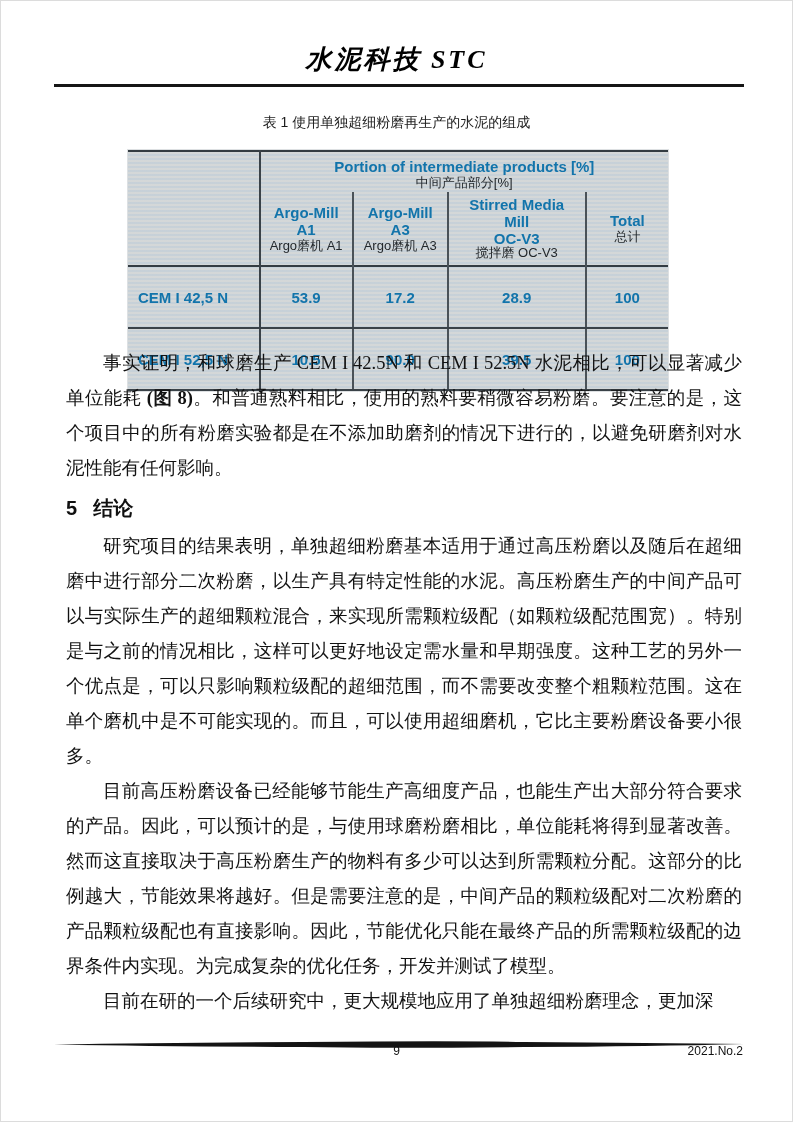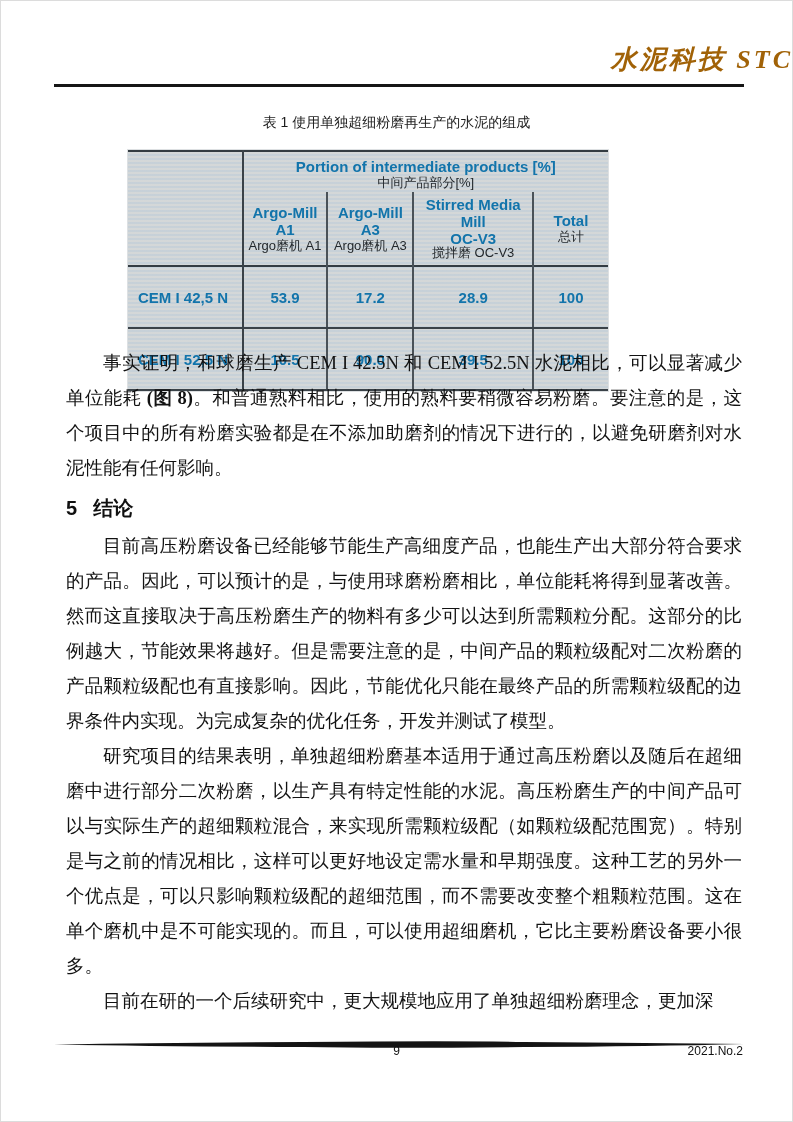--- a/index.html
+++ b/index.html
@@ -11,41 +11,41 @@
     outline: 1px solid #dcdcdc;
     outline-offset: -1px;
     overflow: hidden;
     font-family: "Liberation Serif", serif;
     color: #111;
   }
 
   
   .journal-title {
     position: absolute; top: 42px; left: 0; right: 0;
-    text-align: right;
+    text-align: center;
     font-family: "Liberation Serif", serif;
     font-style: italic; font-weight: bold;
-    font-size: 26px; letter-spacing: 3px; color: #a16207;
+    font-size: 26px; letter-spacing: 3px; color: #000000;
   }
   .header-rule {
     position: absolute; top: 84px; left: 54px; width: 690px; height: 3px;
     background: #161616;
   }
 
   
   .table-caption {
     position: absolute; top: 114px; left: 0; right: 0;
     text-align: center;
     font-family: "Liberation Sans", sans-serif;
     font-size: 14px; color: #1c1c1c;
   }
 
   
   .table-wrap {
-    position: absolute; top: 150px; left: 128px; width: 480px;
+    position: absolute; top: 150px; left: 128px; width: 540px;
     background:
       repeating-linear-gradient(to bottom,
         rgba(178,198,214,0.28) 0px, rgba(178,198,214,0.28) 2px,
         rgba(225,222,214,0.28) 2px, rgba(225,222,214,0.28) 4px),
       #cfd5d9;
     box-shadow: 0 0 0 1px rgba(120,130,138,0.25);
   }
   table.scan {
     border-collapse: collapse; width: 100%;
     font-family: "Liberation Sans", sans-serif;
@@ -161,22 +161,22 @@
       </table>
   </div>
 
   <div class="body-text">
     <p><span>事实证明，和球磨生产 CEM I 42.5N 和 CEM I 52.5N 水泥相比，可以显著减少单位能耗 </span><b>(图 8)</b><span>。和普通熟料相比，使用的熟料要稍微容易粉磨。要注意的是，这个项目中的所有粉磨实验都是在不添加助磨剂的情况下进行的，以避免研磨剂对水泥性能有任何影响。</span></p>
 
     <div class="section-heading">
       <span class="h-num">5</span><span>结论</span>
     </div>
 
+    <p>研究项目的结果表明，单独超细粉磨基本适用于通过高压粉磨以及随后在超细磨中进行部分二次粉磨，以生产具有特定性能的水泥。高压粉磨生产的中间产品可以与实际生产的超细颗粒混合，来实现所需颗粒级配（如颗粒级配范围宽）。特别是与之前的情况相比，这样可以更好地设定需水量和早期强度。这种工艺的另外一个优点是，可以只影响颗粒级配的超细范围，而不需要改变整个粗颗粒范围。这在单个磨机中是不可能实现的。而且，可以使用超细磨机，它比主要粉磨设备要小很多。</p>
     <p>目前高压粉磨设备已经能够节能生产高细度产品，也能生产出大部分符合要求的产品。因此，可以预计的是，与使用球磨粉磨相比，单位能耗将得到显著改善。然而这直接取决于高压粉磨生产的物料有多少可以达到所需颗粒分配。这部分的比例越大，节能效果将越好。但是需要注意的是，中间产品的颗粒级配对二次粉磨的产品颗粒级配也有直接影响。因此，节能优化只能在最终产品的所需颗粒级配的边界条件内实现。为完成复杂的优化任务，开发并测试了模型。</p>
-    <p>研究项目的结果表明，单独超细粉磨基本适用于通过高压粉磨以及随后在超细磨中进行部分二次粉磨，以生产具有特定性能的水泥。高压粉磨生产的中间产品可以与实际生产的超细颗粒混合，来实现所需颗粒级配（如颗粒级配范围宽）。特别是与之前的情况相比，这样可以更好地设定需水量和早期强度。这种工艺的另外一个优点是，可以只影响颗粒级配的超细范围，而不需要改变整个粗颗粒范围。这在单个磨机中是不可能实现的。而且，可以使用超细磨机，它比主要粉磨设备要小很多。</p>
     <p>目前在研的一个后续研究中，更大规模地应用了单独超细粉磨理念，更加深</p>
   </div>
 
   <div class="footer-line">
     <svg width="690" height="9" viewBox="0 0 690 9">
       <path d="M0,4.5 Q110,2.5 250,2 Q400,0.5 470,2 Q600,3 690,4 Q600,6.5 470,7 Q330,8.5 250,7 Q110,6.5 0,4.5 Z" fill="#141414"></path>
     </svg>
   </div>
   <div class="footer-page">9</div>
   <div class="footer-issue">2021.No.2</div>

